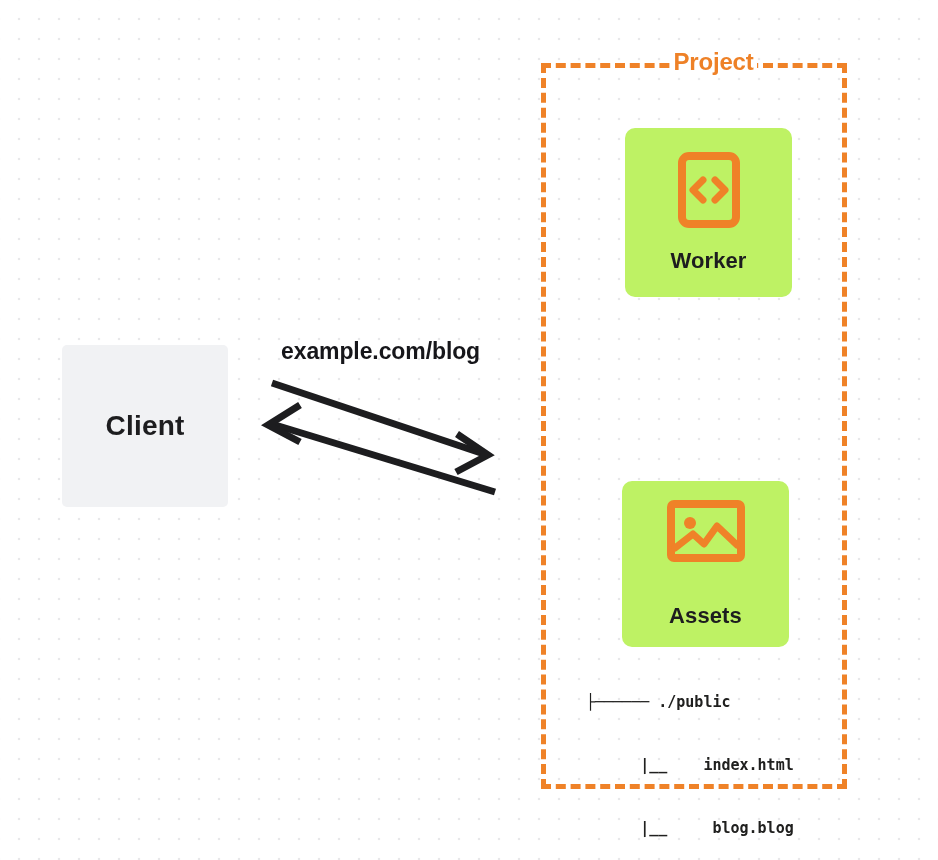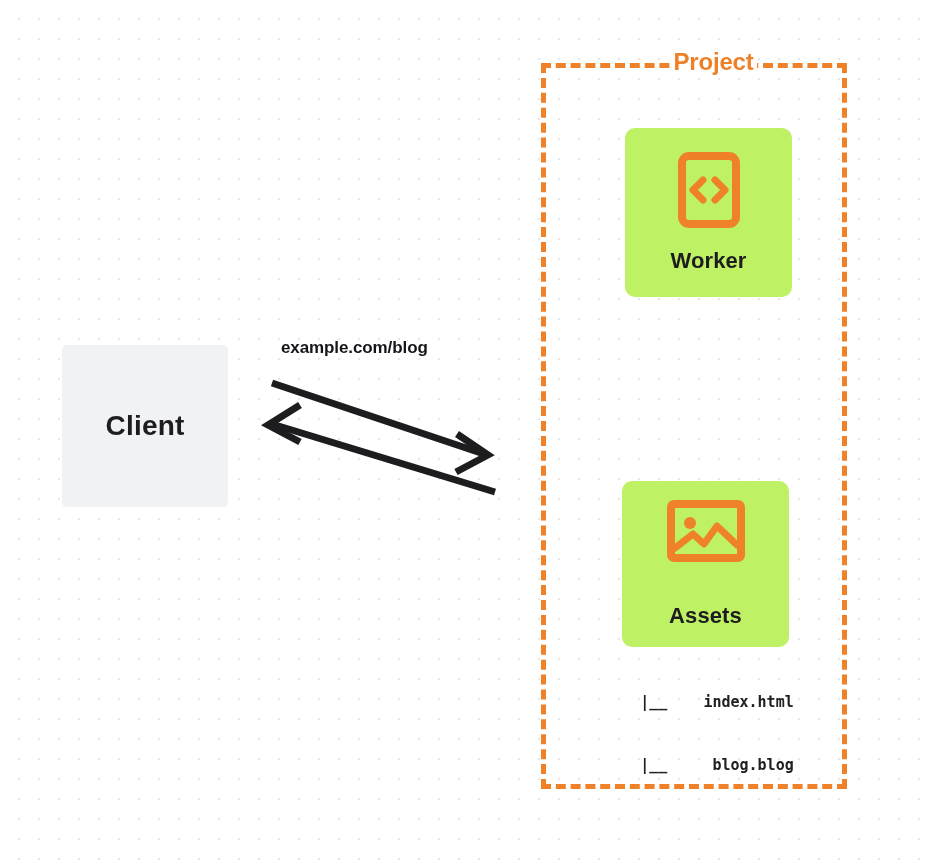--- a/index.html
+++ b/index.html
@@ -41,21 +41,21 @@
     font-weight: bold;
     color: #1d1d1f;
     letter-spacing: 0.2px;
   }
 
   
   .edge-label {
     position: absolute;
     left: 281px;
     top: 338px;
-    font-size: 17px;
+    font-size: 23px;
     font-weight: bold;
     color: #16161a;
     letter-spacing: -0.1px;
     white-space: nowrap;
   }
 
   
   .arrows {
     position: absolute;
     left: 0;
@@ -187,18 +187,19 @@
       <svg width="78" height="62" viewBox="0 0 78 62">
         <rect x="4" y="4" width="70" height="54" rx="3" ry="3" fill="none" stroke="#ef8228" stroke-width="8"></rect>
         <circle cx="23" cy="23" r="6" fill="#ef8228"></circle>
         <path d="M8 48 L26 34 L37 44 L50 26 L70 45" fill="none" stroke="#ef8228" stroke-width="7" stroke-linecap="round" stroke-linejoin="round"></path>
       </svg>
     </span>
     <span class="card-label">Assets</span>
   </div>
 
   <div class="file-tree">
+    <span class="tree-row">├────── ./public</span>
     <span class="tree-row">      |__    index.html</span>
     <span class="tree-row">      |__     blog.blog</span>
     
   </div>
 
 </div>
 
 </body></html>

